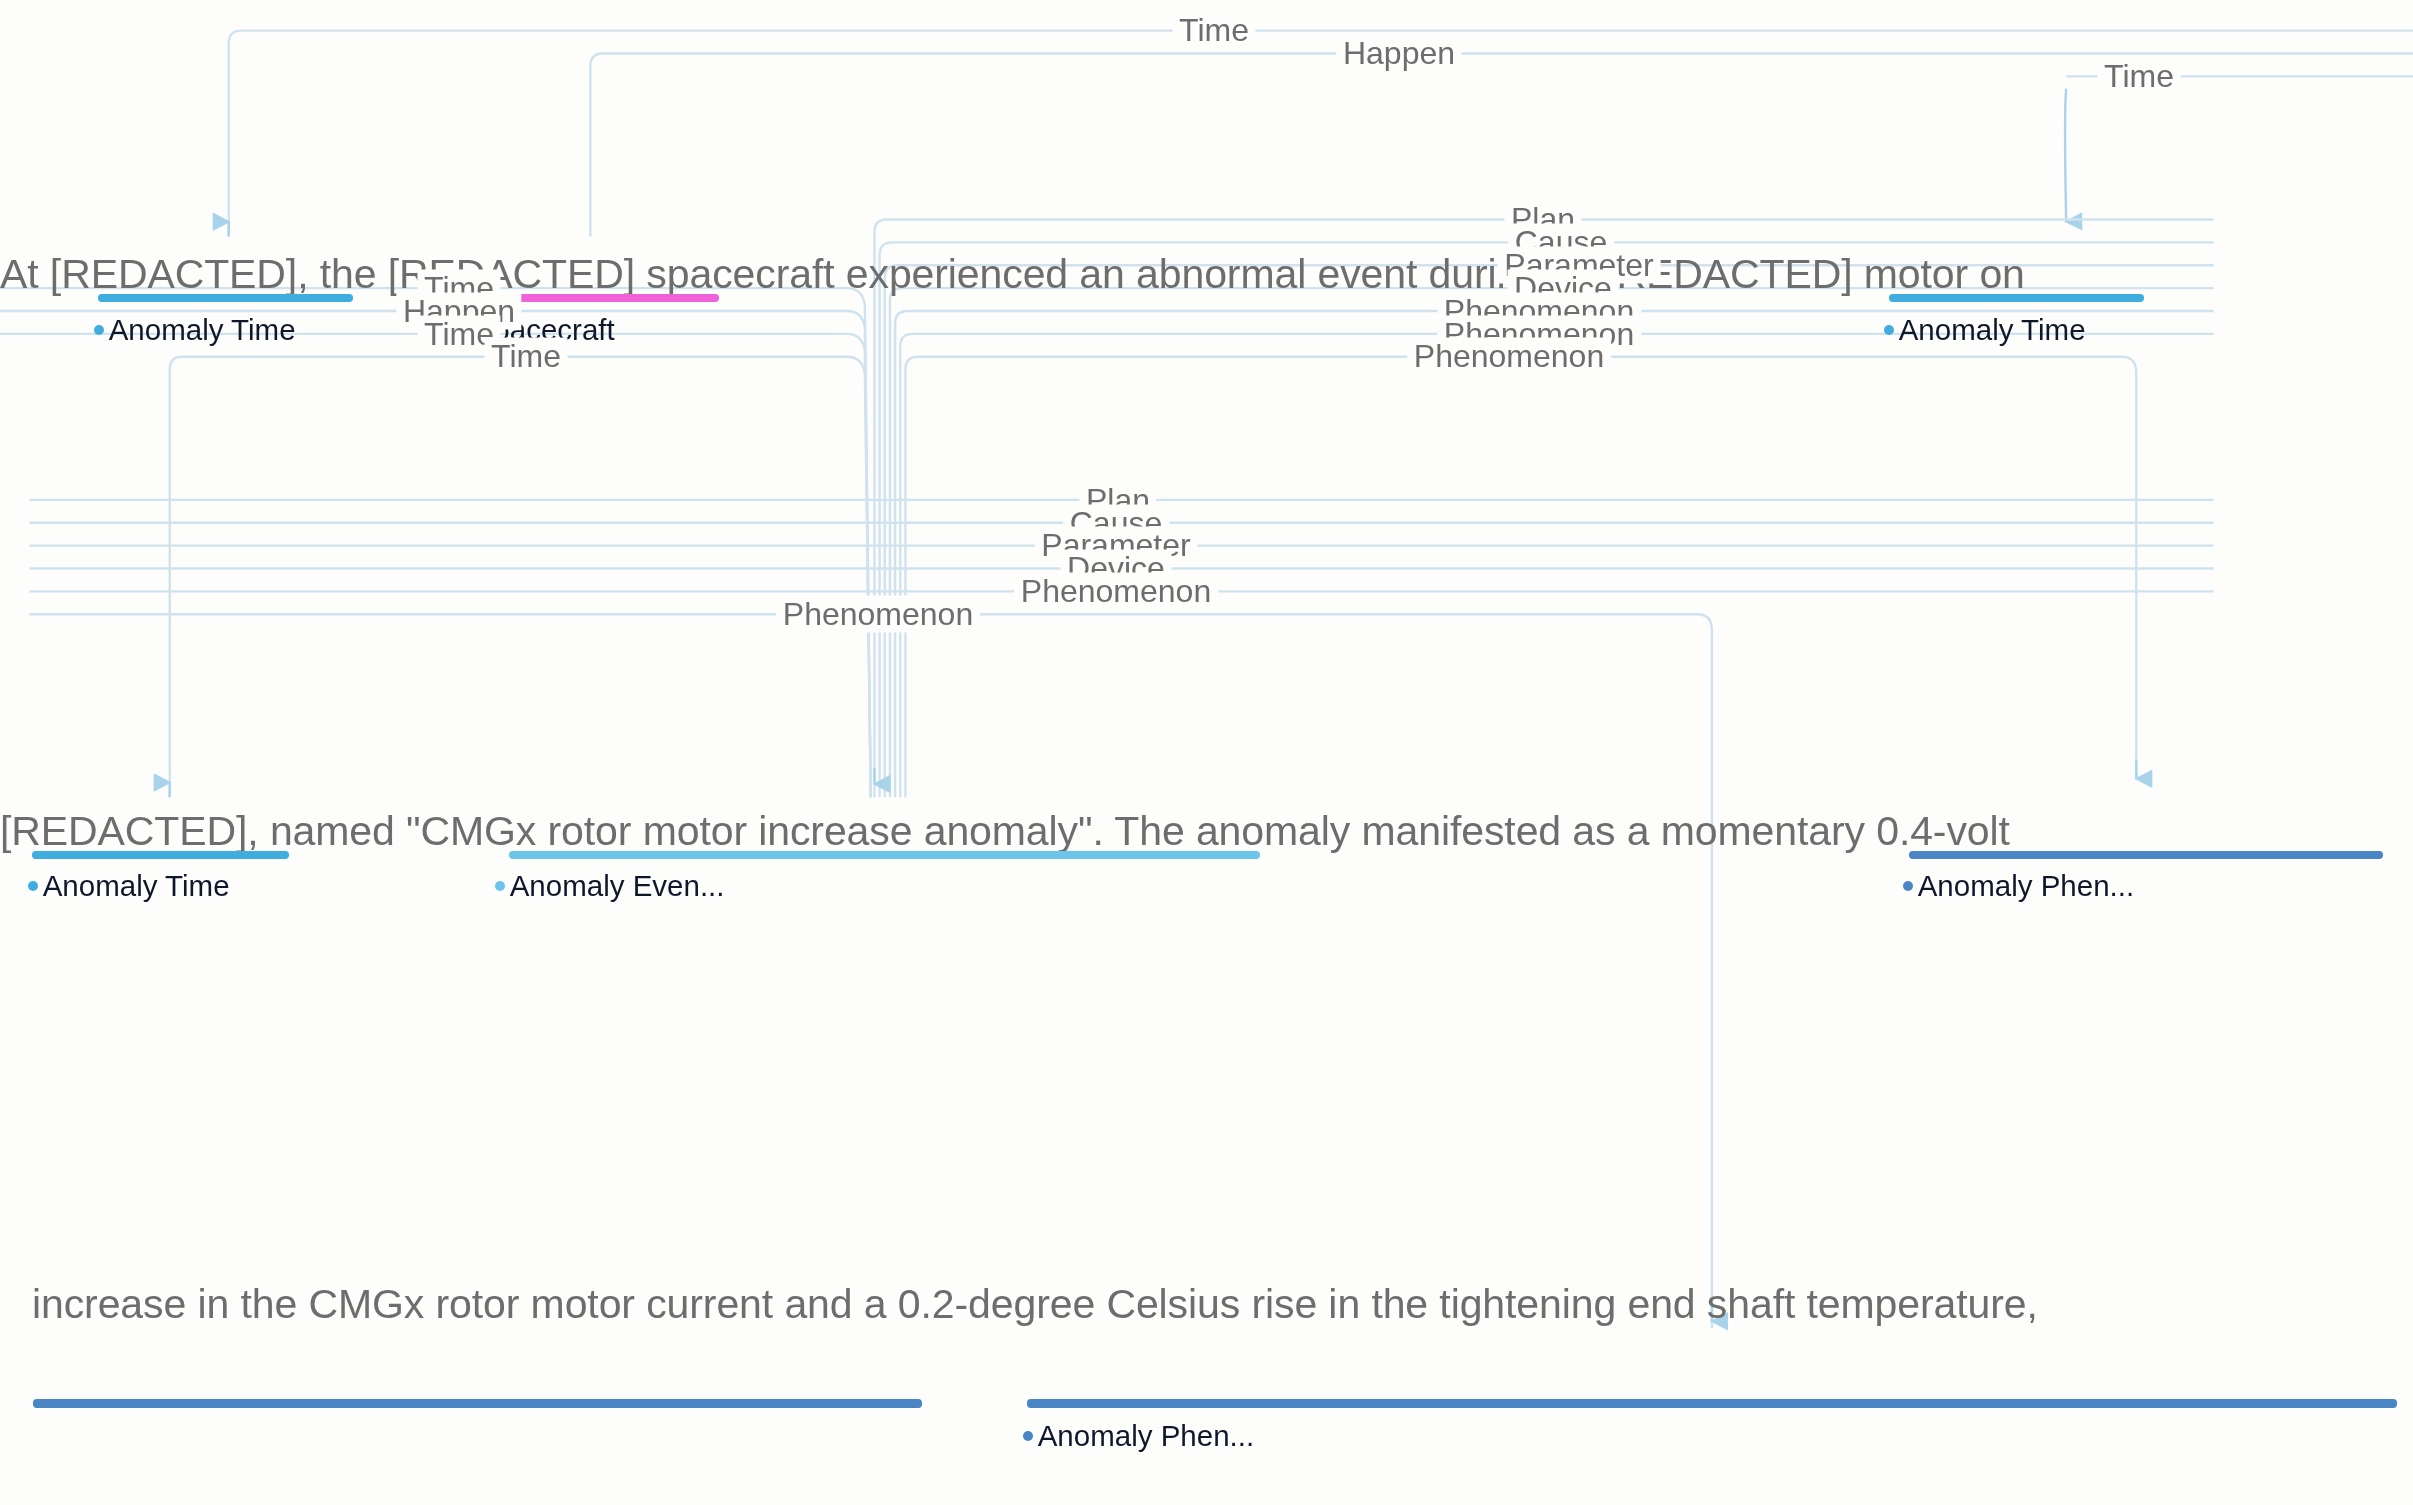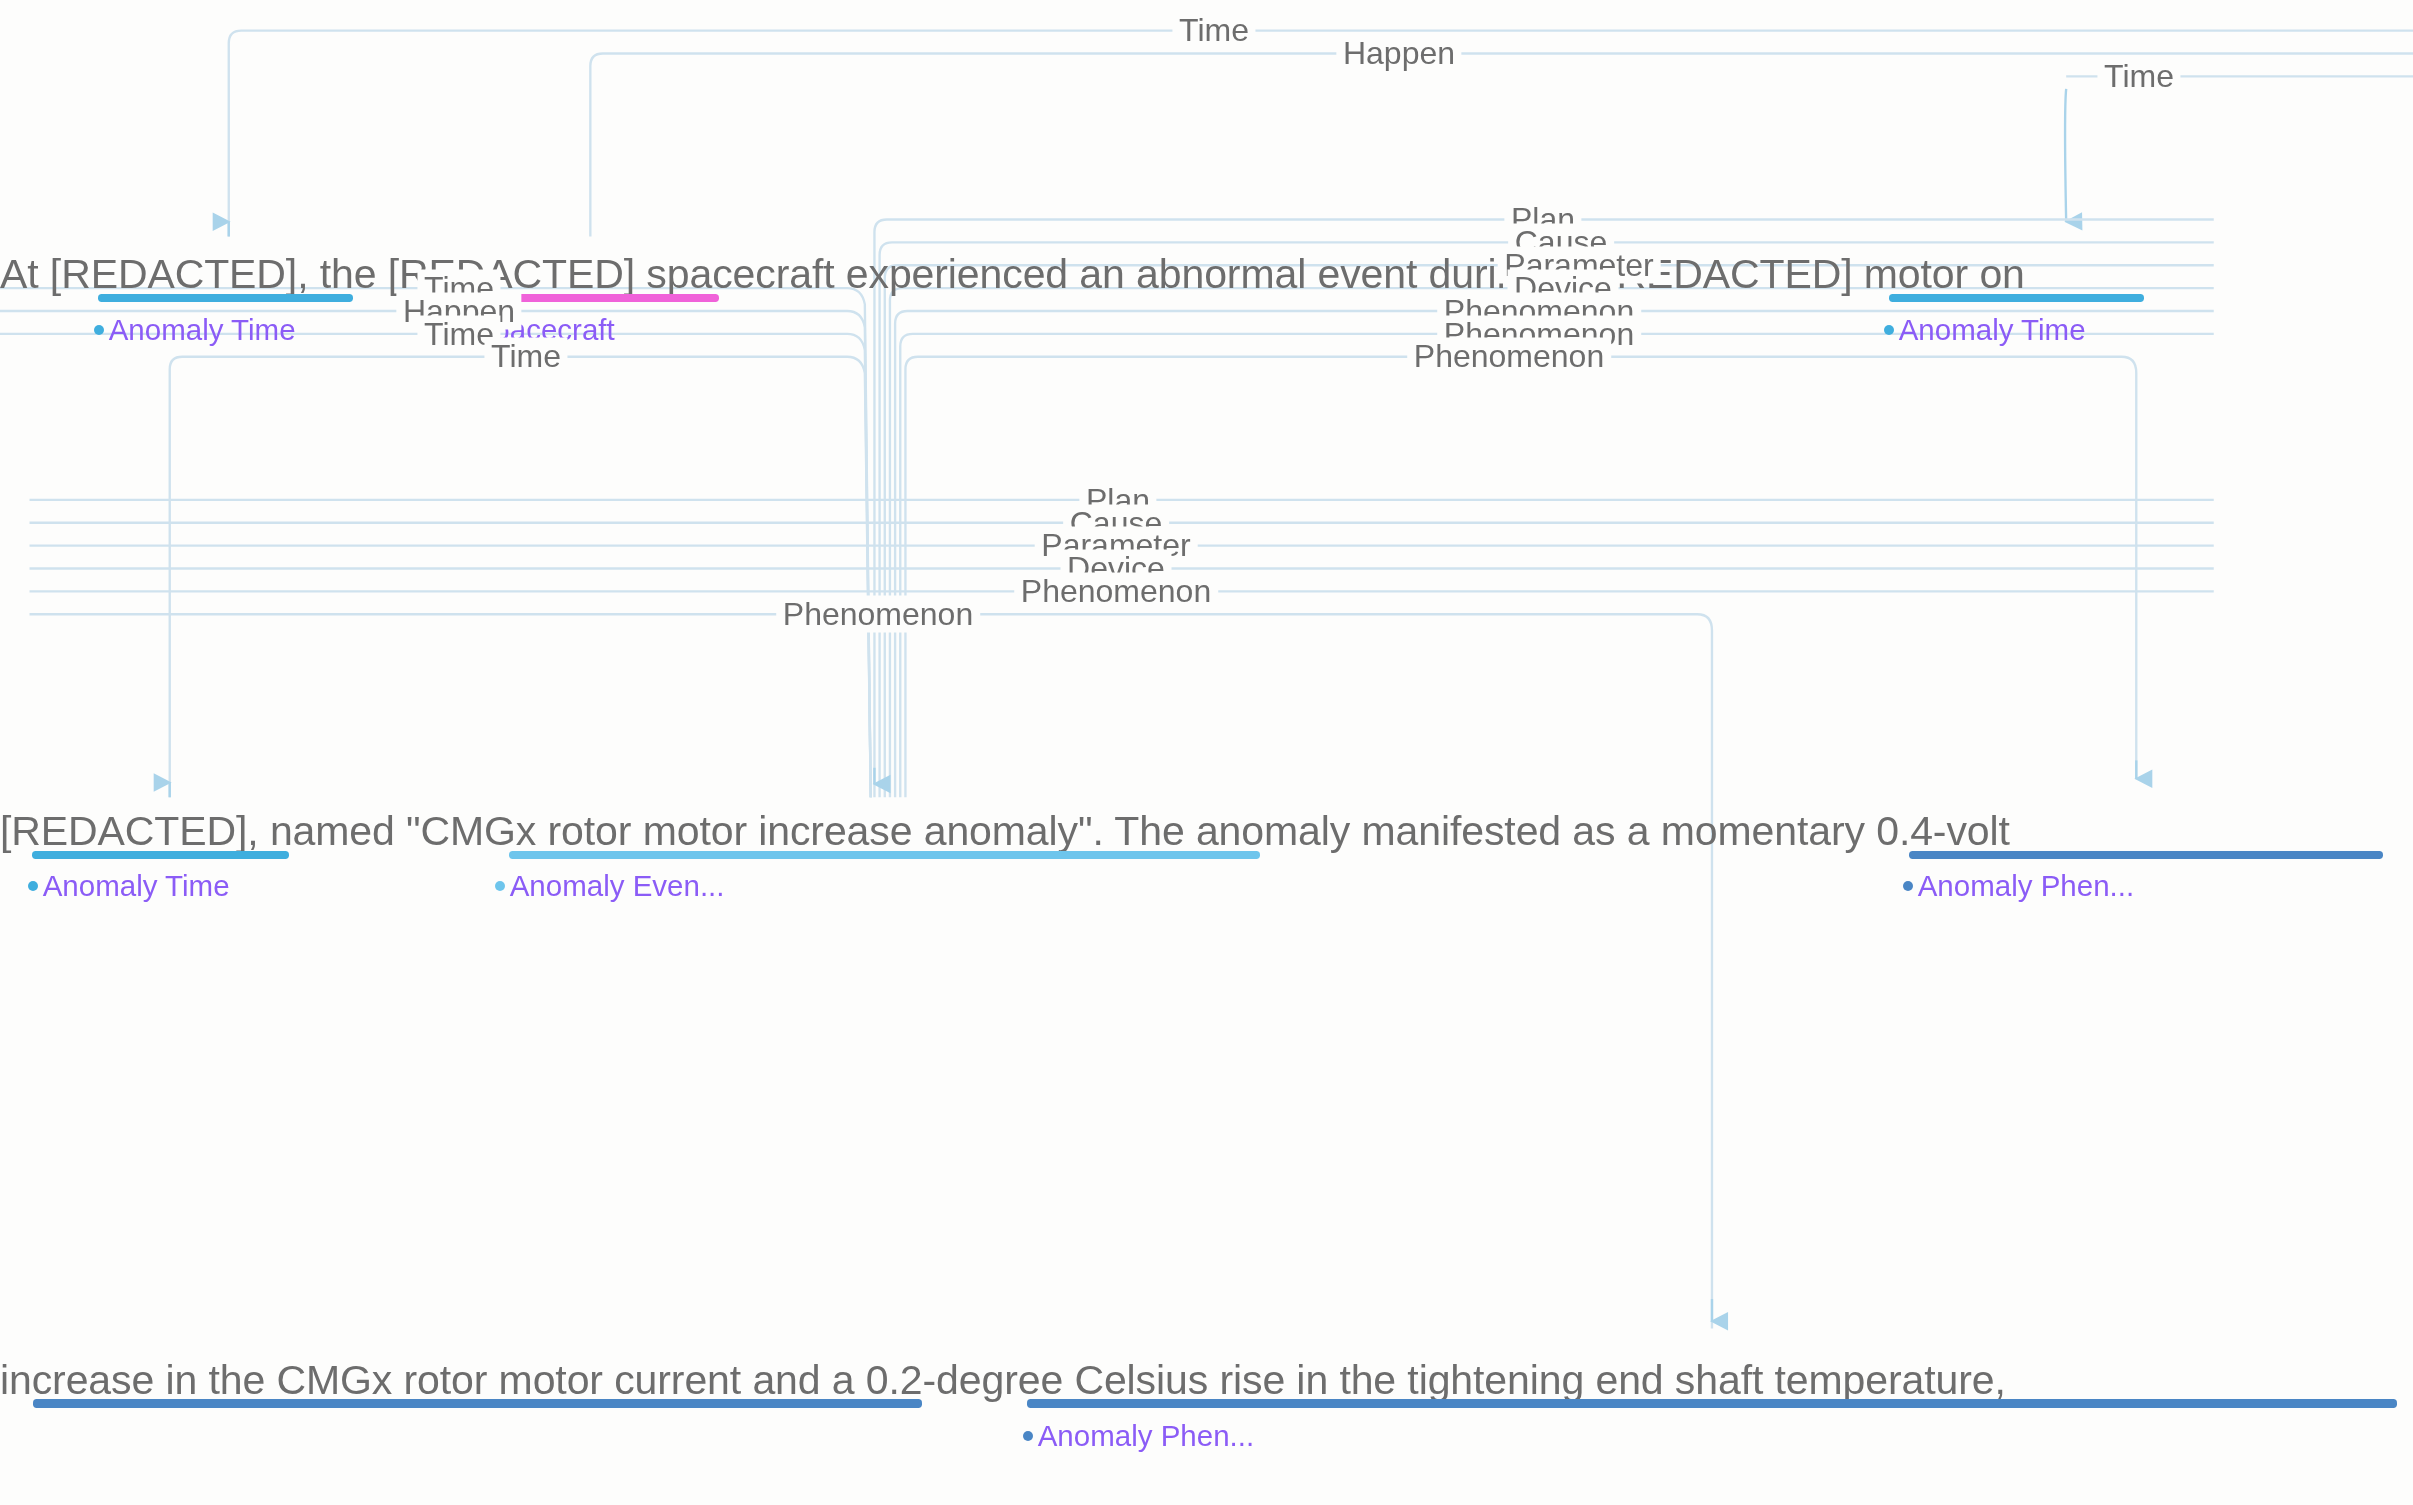--- a/index.html
+++ b/index.html
@@ -21,21 +21,21 @@
     color:#6d6d6d;
   }
   .tok{position:relative;display:inline;}
 
   
   .ent{position:absolute;border-radius:3.7px;}
 
   
   .entlabel{
     position:absolute;white-space:nowrap;
-    font-size:29.5px;color:#8b5cf6;
+    font-size:29.5px;color:#0f172a;
   }
   .entlabel .dot{
     display:inline-block;width:10.3px;height:10.3px;border-radius:50%;
     vertical-align:middle;margin-right:4.4px;position:relative;top:-2.2px;
   }
 
   
   .arclabel{
     position:absolute;white-space:nowrap;
     font-size:32px;color:#6d6d6d;
@@ -156,21 +156,21 @@
 
   <div class="row" style="top:0;">
 
     <div class="arclabel" style="left:1118px;top:500px;">Plan</div>
     <div class="arclabel" style="left:1116px;top:523px;">Cause</div>
     <div class="arclabel" style="left:1116px;top:545px;">Parameter</div>
     <div class="arclabel" style="left:1116px;top:568px;">Device</div>
     <div class="arclabel" style="left:1116px;top:591px;">Phenomenon</div>
     <div class="arclabel" style="left:878px;top:614px;">Phenomenon</div>
 
-    <div class="line" style="top:1357px;">
+    <div class="line" style="top:1281px;padding-left:32px;">
       <span class="tok">increase in the CMGx rotor motor current</span><span class="tok"> and </span><span class="tok">a 0.2-degree Celsius rise in the tightening end shaft temperature,</span>
     </div>
 
     <div class="ent" style="left:33px;top:1399px;width:889px;height:8.9px;background:#4A86C5;"></div>
     <div class="ent" style="left:1027px;top:1399px;width:1370px;height:8.9px;background:#4A86C5;"></div>
 
     <div class="entlabel" style="left:1023px;top:1419px;">
       <span class="dot" style="background:#4A86C5;"></span><span>Anomaly Phen...</span>
     </div>
   </div>

